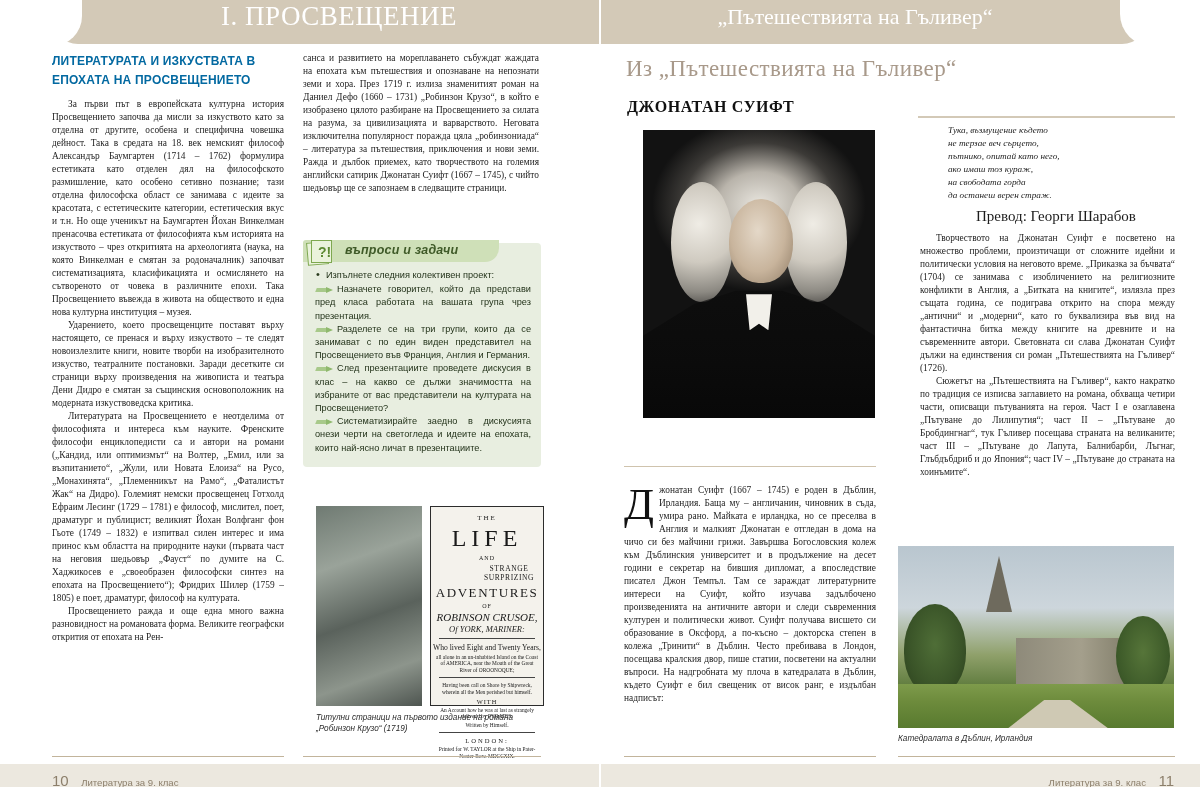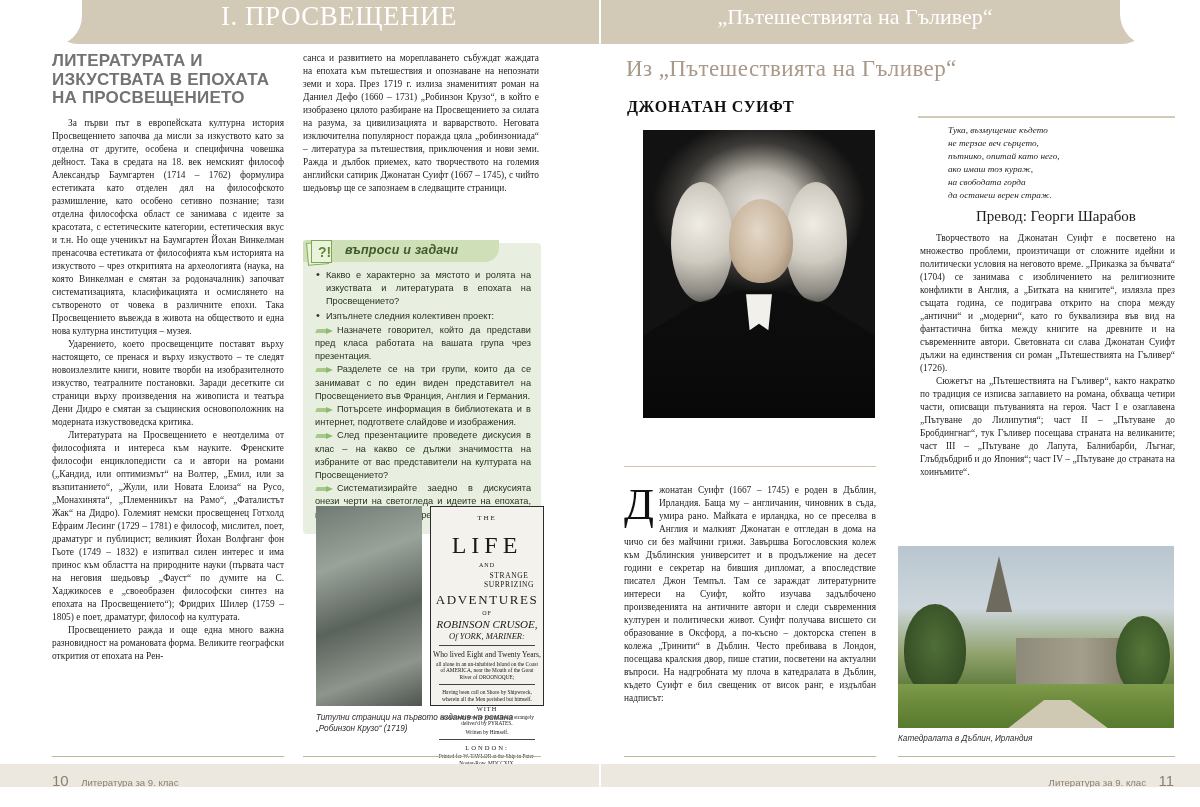--- a/index.html
+++ b/index.html
@@ -102,23 +102,23 @@
   .col p.noind { text-indent: 0; }
 
   #col1 { left: 52px;  top: 52px;  width: 232px; }
   #col2 { left: 303px; top: 52px;  width: 236px; }
   #col3 { left: 624px; top: 484px; width: 252px; }
   #col4 { left: 920px; top: 232px; width: 255px; }
 
   .sec-title {
     font-family: "Liberation Sans", sans-serif;
     font-weight: bold;
-    font-size: 17px;
+    font-size: 12px;
     line-height: 18.5px;
-    color: #737373;
+    color: #0369a1;
     letter-spacing: 0.2px;
     margin: 0 0 9px 0;
     text-indent: 0;
     text-align: left;
   }
 
   
   .qbox {
     position: absolute;
     left: 303px; top: 243px;
@@ -211,21 +211,21 @@
 
   
   #rc-wrap { position: absolute; left: 316px; top: 506px; width: 228px; height: 200px; }
   #rc-left { position: absolute; left: 0; top: 0; width: 106px; height: 200px;
     background: linear-gradient(160deg,#6f7a72 0%, #9aa39a 28%, #5a625c 55%, #8d958c 80%, #4e5550 100%); }
   #rc-right { position: absolute; left: 114px; top: 0; width: 114px; height: 200px;
     background: #f4f2ec; border: 1px solid #2c2c2c; box-sizing: border-box;
     text-align: center; color: #1a1a1a; font-family: "Liberation Serif", serif; }
   .tp-line { display:block; }
   .tp-the { font-size: 7px; letter-spacing: 2px; margin-top: 7px; text-align: center; }
-  .tp-life { font-size: 24px; letter-spacing: 5px; margin-top: 10px; }
+  .tp-life { font-size: 24px; letter-spacing: 5px; margin-top: 3px; }
   .tp-and { font-size: 6px; letter-spacing: 1px; margin-top: 3px; }
   .tp-strange { font-size: 7.5px; letter-spacing: 0.6px; margin-top: 3px; padding-left: 44px; }
   .tp-adv { font-size: 13px; letter-spacing: 1.6px; margin-top: 3px; }
   .tp-of { font-size: 6px; letter-spacing: 1px; margin-top: 2px; }
   .tp-rc { font-size: 11px; font-style: italic; margin-top: 2px; }
   .tp-york { font-size: 8.5px; font-style: italic; margin-top: 1px; }
   .tp-rule { border-top: 1px solid #444; margin: 4px 8px; }
   .tp-small { font-size: 5.4px; line-height: 6.4px; margin: 2px 5px; }
   .tp-who { font-size: 7.6px; margin-top: 2px; }
   .tp-with { font-size: 6.4px; letter-spacing: 1px; margin-top: 3px; }
@@ -392,33 +392,28 @@
     <p>Литературата на Просвещението е неотделима от философията и интереса към науките. Френските философи енциклопедисти са и автори на романи („Кандид, или оптимизмът“ на Волтер, „Емил, или за възпитанието“, „Жули, или Новата Елоиза“ на Русо, „Монахинята“, „Племенникът на Рамо“, „Фаталистът Жак“ на Дидро). Големият немски просвещенец Готхолд Ефраим Лесинг (1729 – 1781) е философ, мислител, поет, драматург и публицист; великият Йохан Волфганг фон Гьоте (1749 – 1832) е изпитвал силен интерес и има принос към областта на природните науки (първата част на неговия шедьовър „Фауст“ по думите на С. Хаджикосев е „своеобразен философски синтез на епохата на Просвещението“); Фридрих Шилер (1759 – 1805) е поет, драматург, философ на културата.</p>
     <p>Просвещението ражда и още една много важна разновидност на романовата форма. Великите географски открития от епохата на Рен-</p>
   </div>
 
   <div class="col" id="col2">
     <p class="noind">санса и развитието на мореплаването събуждат жаждата на епохата към пътешествия и опознаване на непознати земи и хора. През 1719 г. излиза знаменитият роман на Даниел Дефо (1660 – 1731) „Робинзон Крузо“, в който е изобразено цялото разбиране на Просвещението за силата на разума, за цивилизацията и варварството. Неговата изключителна популярност поражда цяла „робинзониада“ – литература за пътешествия, приключения и нови земи. Ражда и дълбок приемех, като творчеството на големия английски сатирик Джонатан Суифт (1667 – 1745), с чийто шедьовър ще се запознаем в следващите страници.</p>
   </div>
 
   <div class="qbox">
     <div class="qlist">
-      <div class="bullet-row">Какво е характерно за мястото и ролята на изкуствата и литературата в епохата на Просвещението?</div>
       <div class="bullet-row">Изпълнете следния колективен проект:</div>
       <div class="arrow-row">
         <span class="arw"></span>
         <span>Назначете говорител, който да представи пред класа работата на вашата група чрез презентация.</span>
       </div>
       <div class="arrow-row">
         <span class="arw"></span>
         <span>Разделете се на три групи, които да се занимават с по един виден представител на Просвещението във Франция, Англия и Германия.</span>
-      </div>
-      <div class="arrow-row">
-        <span class="arw"></span>
-        <span>Потърсете информация в библиотеката и в интернет, подгответе слайдове и изображения.</span>
       </div>
       <div class="arrow-row">
         <span class="arw"></span>
         <span>След презентациите проведете дискусия в клас – на какво се дължи значимостта на избраните от вас представители на културата на Просвещението?</span>
       </div>
       <div class="arrow-row">
         <span class="arw"></span>
         <span>Систематизирайте заедно в дискусията онези черти на светогледа и идеите на епохата, които най-ясно личат в презентациите.</span>
       </div>
     </div>

